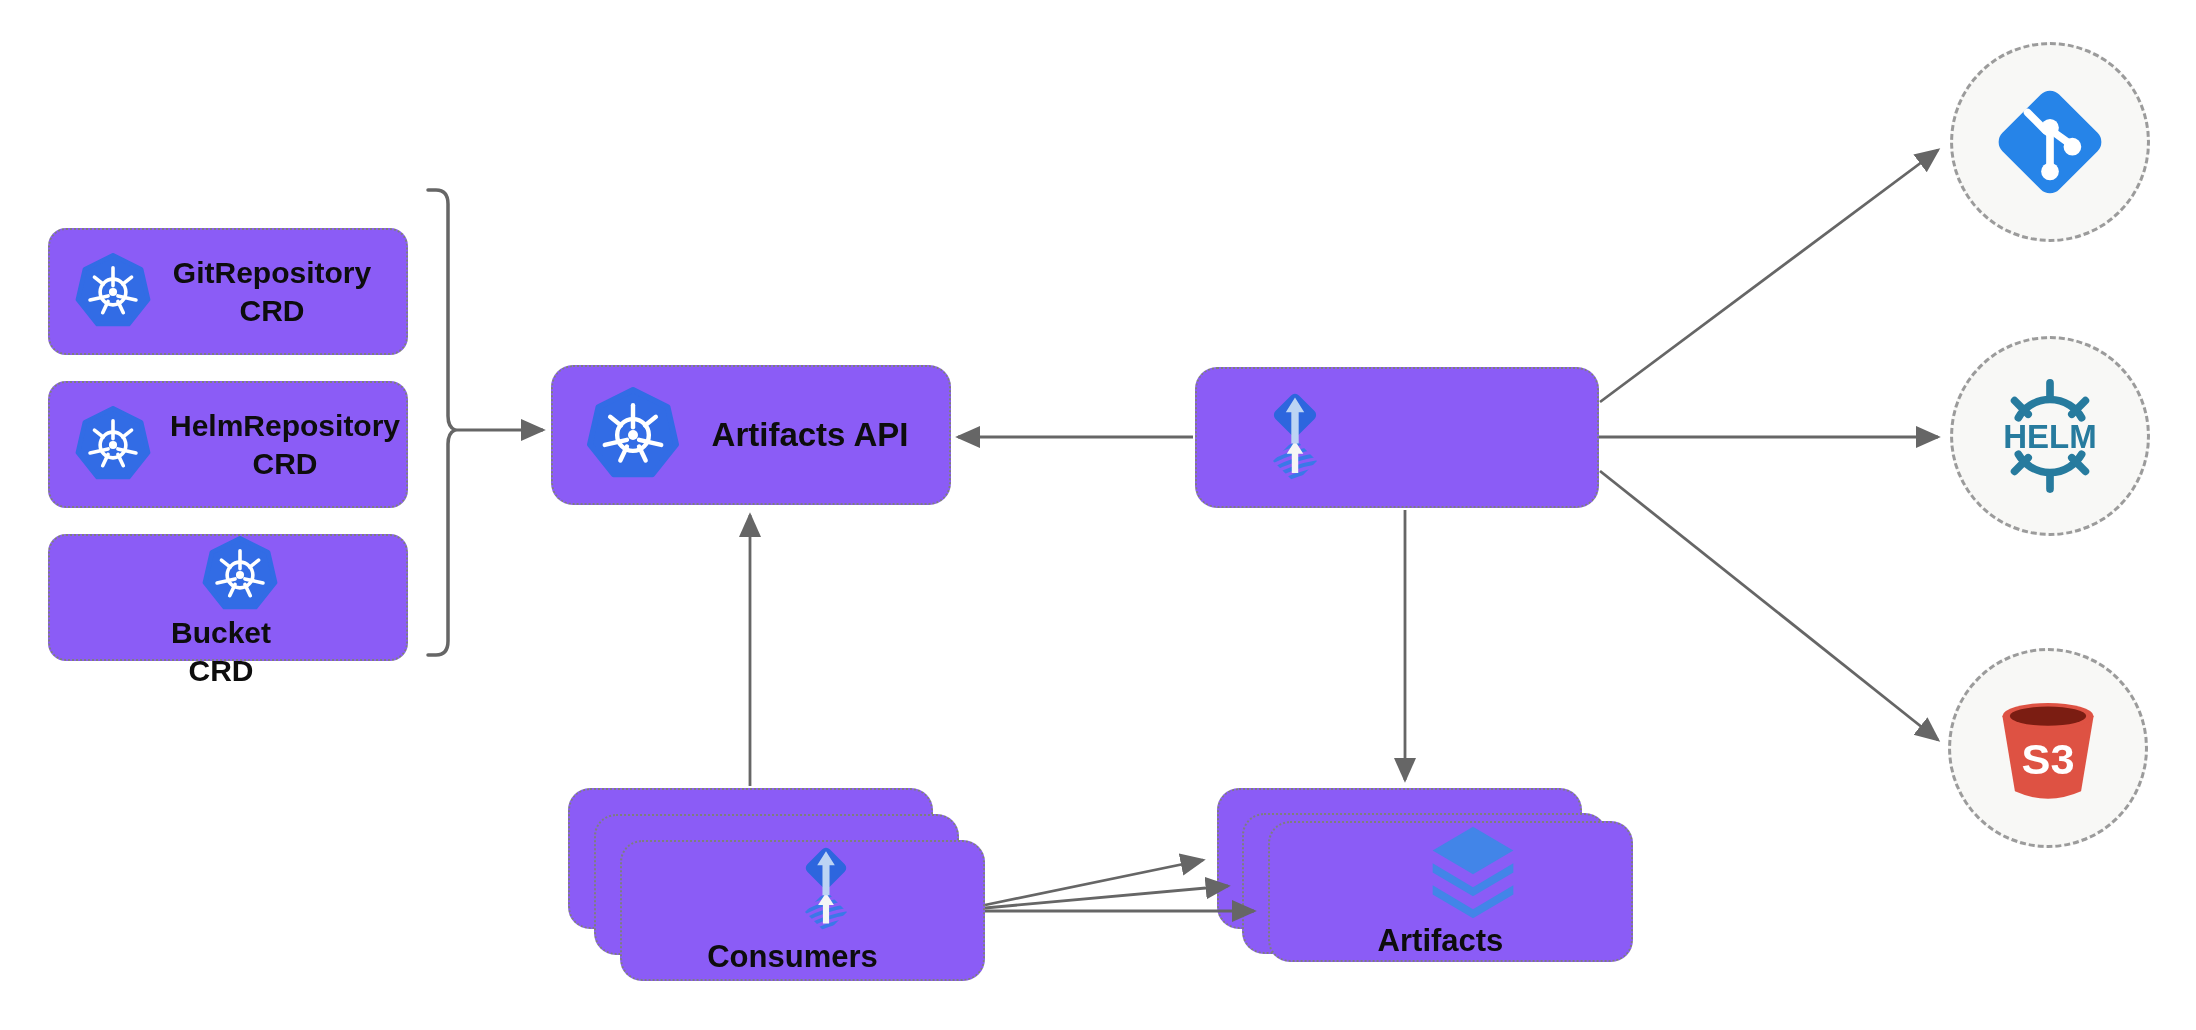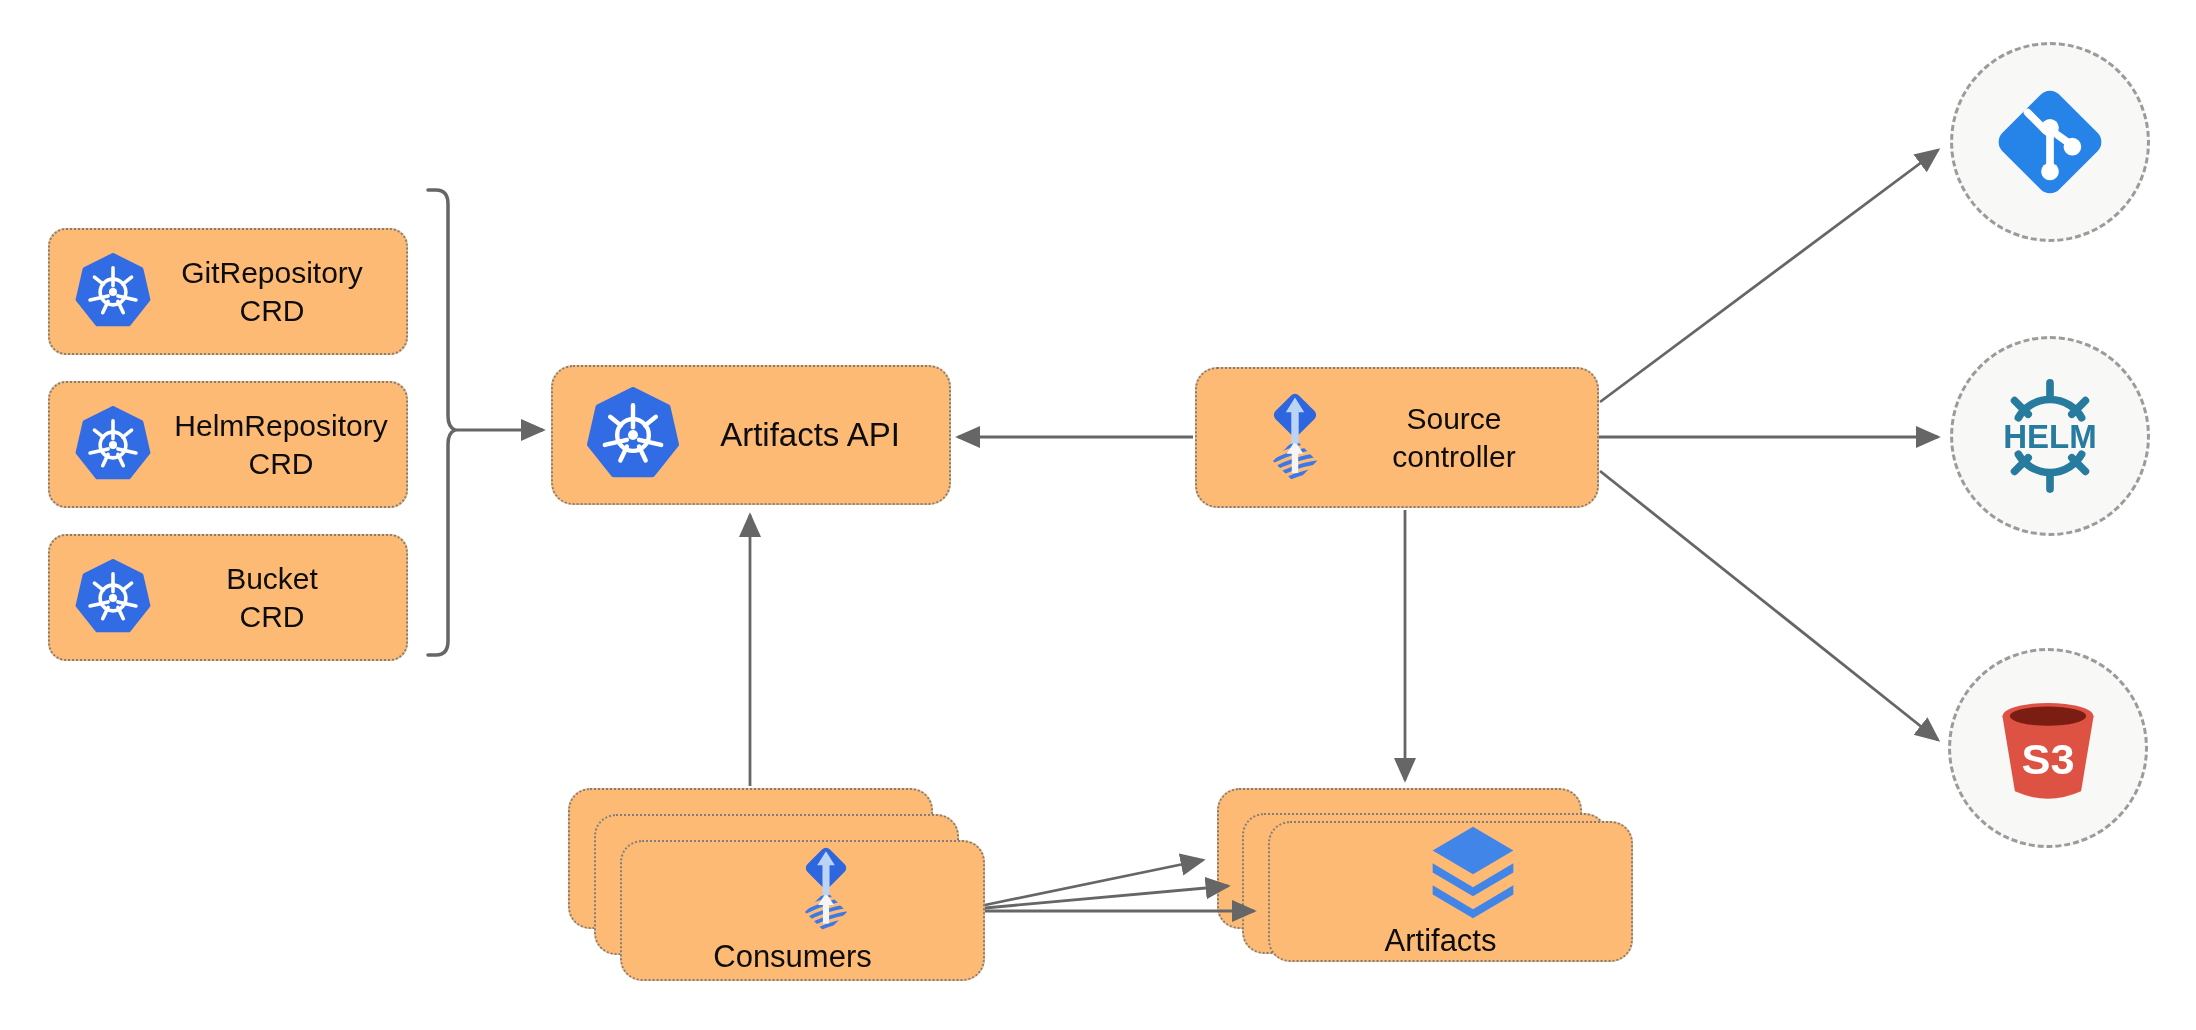--- a/index.html
+++ b/index.html
@@ -1,26 +1,26 @@
 <!DOCTYPE html>
 <html><head>
 <meta charset="utf-8">
 <style>
   html,body{margin:0;padding:0;background:#ffffff;font-family:"Liberation Sans",sans-serif;}
   #canvas{position:relative;width:2196px;height:1030px;background:#ffffff;overflow:hidden;}
 
   
-  .box{position:absolute;background:#fdba74;border:2.5px dotted #7e7e7e;border-radius:22px;
-       box-sizing:border-box;display:flex;align-items:center;}
+  .box{position:absolute;background:#8b5cf6;border:2.5px dotted #7e7e7e;border-radius:22px;
+       box-sizing:border-box;display:flex;align-items:center;font-weight:bold;}
   .lbl{flex:1;text-align:center;font-size:30px;line-height:38px;color:#0d0d0d;}
   .lbl .ln{display:block;}
 
   
   .crd{left:48px;width:360px;height:127px;border-radius:18px;}
-  #crd-git{top:228px;} #crd-helm{top:381px;gap:18px;} #crd-bucket{top:534px;}
+  #crd-git{top:228px;} #crd-helm{top:381px;gap:18px;} #crd-bucket{top:534px;flex-direction:column;}
   .crd .node-icon{width:78px;height:78px;margin-left:24px;flex:0 0 auto;}
   .crd .lbl{padding-right:14px;}
 
   
   #kapi{left:551px;top:365px;width:400px;height:140px;}
   #kapi .node-icon{width:96px;height:96px;margin-left:32px;flex:0 0 auto;}
   #kapi .lbl{font-size:33px;padding-right:10px;}
 
   
   #sctl{left:1195px;top:367px;width:404px;height:141px;}
@@ -152,24 +152,20 @@
     <svg class="node-icon">
         <use href="#sym-k8s"></use>
       </svg>
     <div class="lbl">Artifacts API</div>
   </div>
 
   <div class="box" id="sctl">
     <svg class="node-icon">
         <use href="#sym-flux"></use>
       </svg>
-    <div class="lbl">
-      <span class="ln">Source</span>
-      <span class="ln">controller</span>
-    </div>
   </div>
 
   <div class="box stack" id="consumers-back"></div>
   <div class="box stack" id="consumers-mid"></div>
   <div class="box stack" id="consumers-front">
     <svg class="node-icon">
         <use href="#sym-flux"></use>
       </svg>
     <div class="lbl">Consumers</div>
   </div>

